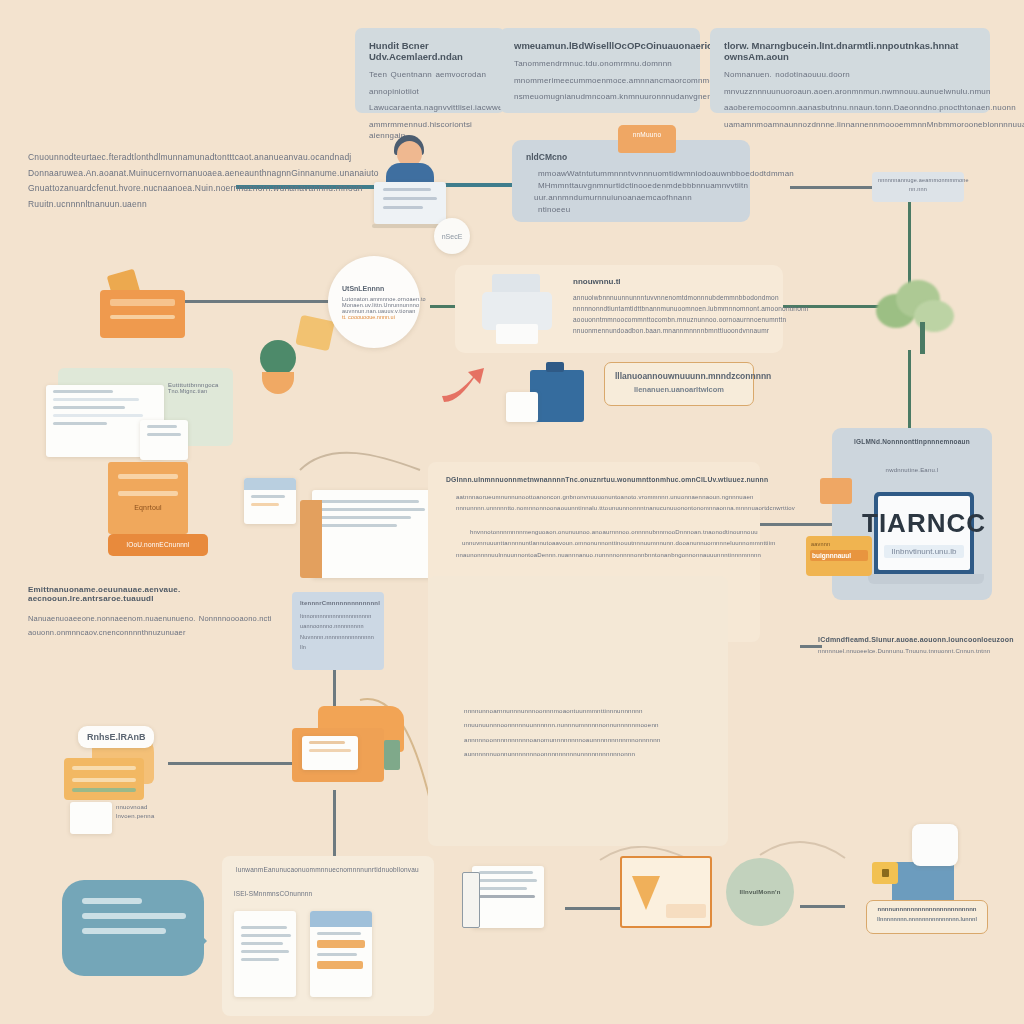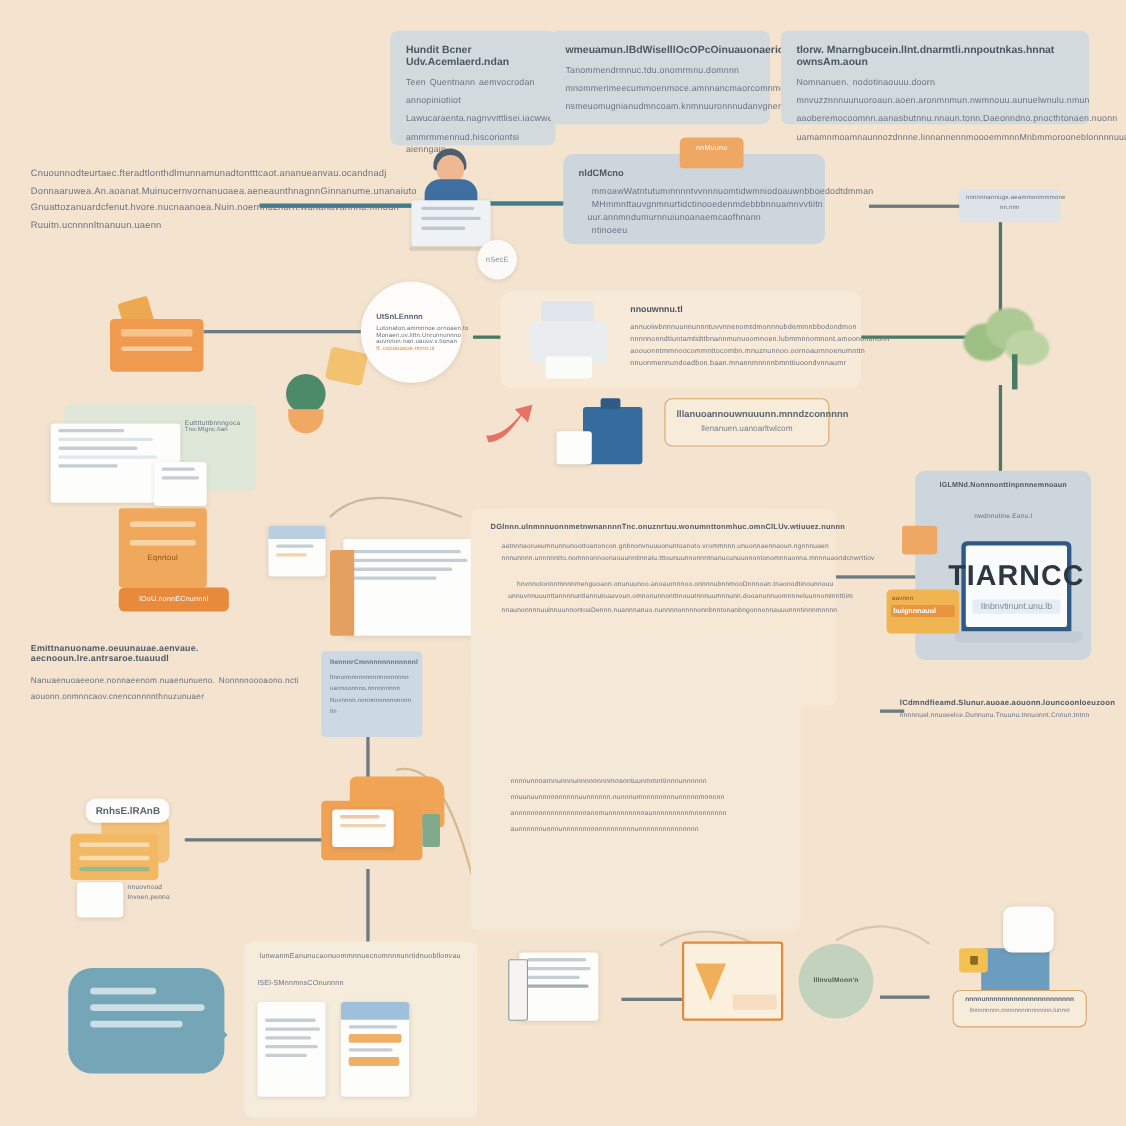--- a/index.html
+++ b/index.html
@@ -79,21 +79,21 @@
     font-size:9px;font-weight:700;color:#5a6470;filter:blur(.4px);
     text-align:center;
   }
 
   
   .capbox{
     background:#f7ecda;border:1.5px solid #d9a86b;border-radius:7px;
     padding:8px 10px;box-sizing:border-box;text-align:center;
   }
   .capbox .c1{font-size:8.5px;font-weight:700;color:#5c6672;filter:blur(.4px);margin-bottom:4px;}
-  .capbox .c2{font-size:7.5px;color:#76818d;filter:blur(.4px);}
+  .capbox .c2{font-size:7.5px;color:#76818d;filter:blur(.4px);font-weight:bold;}
 
   
   .orange-box{background:#ef9a4e;border-radius:4px;}
   .orange-box .strip{height:7px;background:#f6c38d;margin:9px 10px;border-radius:2px;}
   .orange-bar{background:#e88a3c;border-radius:5px;}
   .yellow-box{background:#f0b450;border-radius:4px;}
   .blue-box{background:#356c9e;border-radius:3px;}
   .blue-box2{background:#5e8db3;border-radius:3px;}
   .green-circle{background:#4d8a6a;border-radius:50%;}
   .sage-circle{background:#c2d2bd;border-radius:50%;display:flex;align-items:center;justify-content:center;}
@@ -161,21 +161,21 @@
   <div class="ln lnh grey" style="left:800px;top:645px;width:22px;"></div>
 
   <svg width="1024" height="1024" style="position:absolute;left:0;top:0;pointer-events:none;">
     <path d="M300,470 C330,440 380,455 420,470" stroke="#cbb89f" stroke-width="2" fill="none"></path>
     <path d="M360,700 C400,690 420,760 430,800" stroke="#d6b88d" stroke-width="2" fill="none"></path>
     <path d="M600,860 C630,840 660,845 690,860" stroke="#d8c5ae" stroke-width="2" fill="none"></path>
     <path d="M760,855 C790,835 820,840 845,858" stroke="#d8c5ae" stroke-width="2" fill="none"></path>
     <path d="M430,840 C450,800 470,800 500,830" stroke="#d8c5ae" stroke-width="2" fill="none"></path>
   </svg>
 
-  <div class="node topcard" style="left:355px;top:28px;width:150px;height:104px;">
+  <div class="node topcard" style="left:355px;top:28px;width:150px;height:85px;">
     <h4>Hundit Bcner Udv.Acemlaerd.ndan</h4>
     <p class="blur-txt">Teen Quentnann aemvocrodan</p>
     <p class="blur-txt">annopiniotiiot</p>
     <p class="blur-txt">Lawucaraenta.nagnvvittlisei.iacwwen</p>
     <p class="blur-txt">ammrmmennud.hiscoriontsi aienngain</p>
   </div>
 
   <div class="node topcard" style="left:500px;top:28px;width:200px;height:85px;">
     <h4>wmeuamun.lBdWiselllOcOPcOinuauonaerioen</h4>
     <p class="blur-txt">Tanommendrmnuc.tdu.onomrmnu.domnnn</p>

